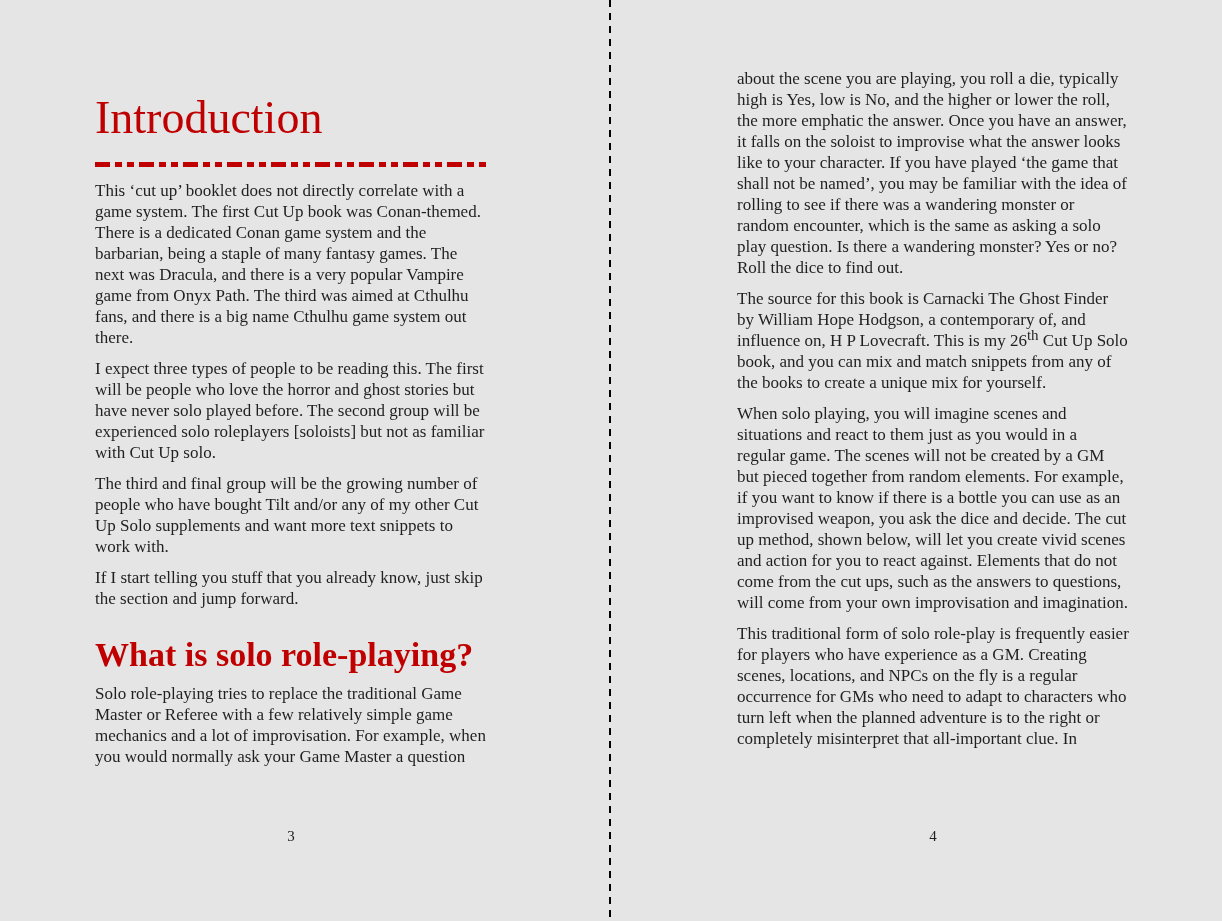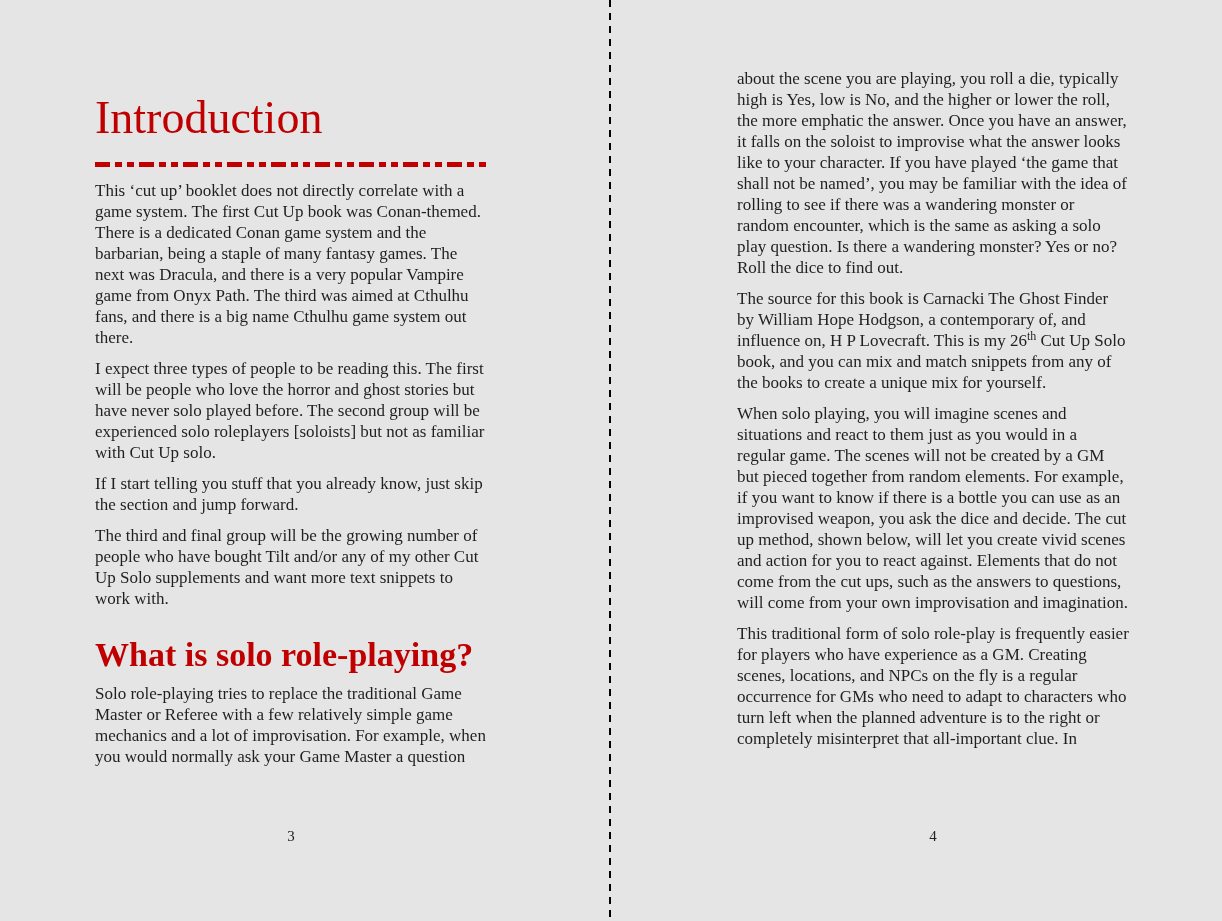--- a/index.html
+++ b/index.html
@@ -50,21 +50,21 @@
     font-size:17px;line-height:21px;
     color:var(--ink);
     margin-top:10px;
     text-align:left;
   }
   .red-rule + p{margin-top:13px;}
   h2 + p{margin-top:8px;}
   .page-right p.first{margin-top:0;}
   .page-right p.big-gap{}
   sup{
-    font-size:12px;
+    font-size:15px;
     vertical-align:6px;
     line-height:0;
   }
   .page-number{
     position:absolute;
     top:828px;
     width:392px;
     text-align:center;
     font-size:15px;
     color:#222222;
@@ -83,22 +83,22 @@
 <body>
 
 <div class="spread">
 
   <div class="page page-left">
     <div class="content">
       <h1>Introduction</h1>
       <div class="red-rule"></div>
       <p>This ‘cut up’ booklet does not directly correlate with a game system. The first Cut Up book was Conan-themed. There is a dedicated Conan game system and the barbarian, being a staple of many fantasy games. The next was Dracula, and there is a very popular Vampire game from Onyx Path. The third was aimed at Cthulhu fans, and there is a big name Cthulhu game system out there.</p>
       <p>I expect three types of people to be reading this. The first will be people who love the horror and ghost stories but have never solo played before. The second group will be experienced solo roleplayers [soloists] but not as familiar with Cut Up solo.</p>
+      <p>The third and final group will be the growing number of people who have bought Tilt and/or any of my other Cut Up Solo supplements and want more text snippets to work with.</p>
       <p>If I start telling you stuff that you already know, just skip the section and jump forward.</p>
-      <p>The third and final group will be the growing number of people who have bought Tilt and/or any of my other Cut Up Solo supplements and want more text snippets to work with.</p>
       <h2>What is solo role-playing?</h2>
       <p>Solo role-playing tries to replace the traditional Game Master or Referee with a few relatively simple game mechanics and a lot of improvisation. For example, when you would normally ask your Game Master a question</p>
     </div>
     <div class="page-number">3</div>
   </div>
 
   <div class="divider"></div>
 
   <div class="page page-right">
     <div class="content">

